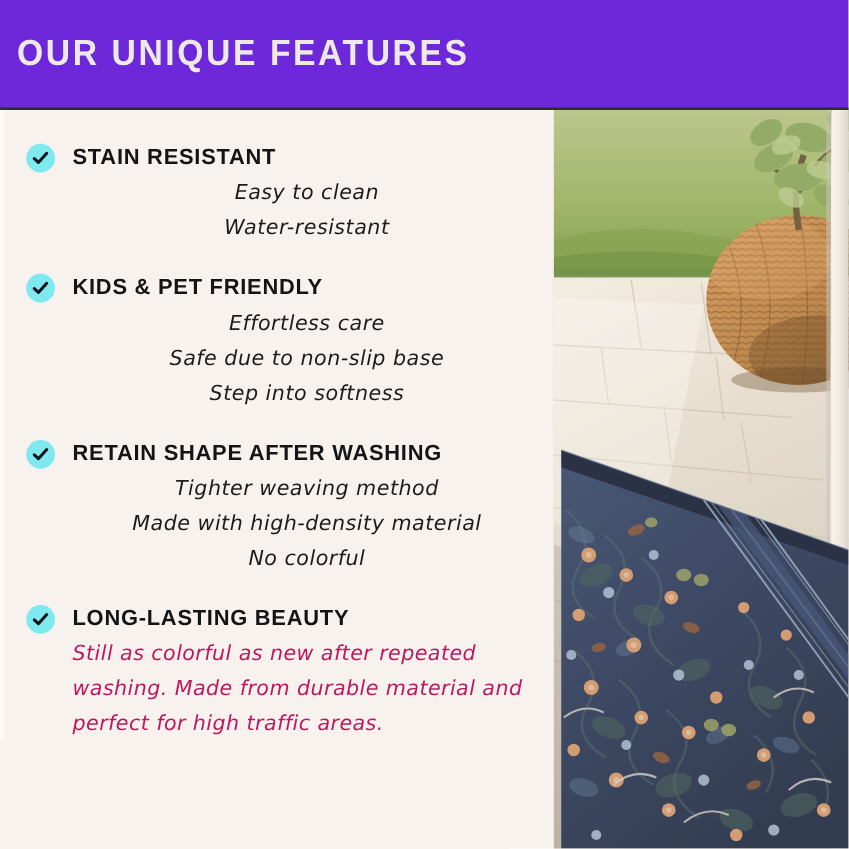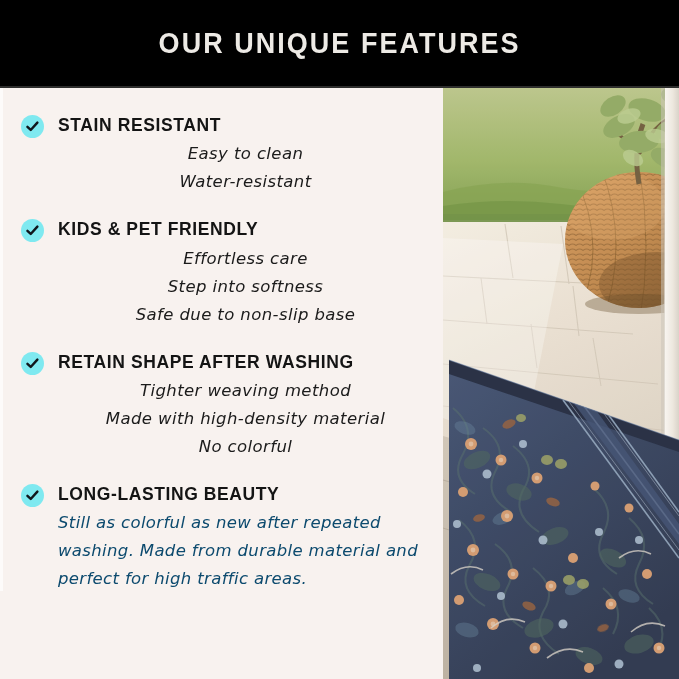--- a/index.html
+++ b/index.html
@@ -18,24 +18,24 @@
     box-sizing: border-box;
   }
 
   
   #header-bar {
     position: absolute;
     left: 0;
     top: 0;
     width: 679px;
     height: 88px;
-    background: #000000;
+    background: #6d28d9;
     display: flex;
     align-items: center;
-    justify-content: center;
+    justify-content: flex-start;
     box-sizing: border-box;
     border-bottom: 2px solid #2e2e2d;
   }
   #header-title {
     color: #EDEAE5;
     font-family: "Liberation Sans Narrow", "Liberation Sans", sans-serif;
     font-size: 29px;
     font-weight: bold;
     letter-spacing: 2.2px;
     text-transform: uppercase;
@@ -99,21 +99,21 @@
     font-style: italic;
     color: #1b1b1b;
     letter-spacing: 0.4px;
     line-height: 1.70;
     font-family: "DejaVu Sans", sans-serif;
     font-stretch: normal;
   }
   .feature-paragraph {
     font-size: 16.5px;
     font-style: italic;
-    color: #0c4a6e;
+    color: #be185d;
     letter-spacing: 0.35px;
     line-height: 1.70;
     font-family: "DejaVu Sans", sans-serif;
     margin: 0;
     max-width: 380px;
   }
 
   
   #photo-panel {
     position: absolute;
@@ -152,22 +152,22 @@
 
     <div class="feature-item">
       <span class="check-icon">
         <svg width="15" height="15" viewBox="0 0 16 16" aria-hidden="true">
           <path d="M2.6 8.4 L6.1 11.7 L13.2 3.9" stroke="#10161c" stroke-width="2.6" fill="none" stroke-linecap="round" stroke-linejoin="round"></path>
         </svg>
       </span>
       <div class="feature-heading">KIDS &amp; PET FRIENDLY</div>
       <ul class="feature-lines">
         <li class="feature-line">Effortless care</li>
+        <li class="feature-line">Safe due to non-slip base</li>
         <li class="feature-line">Step into softness</li>
-        <li class="feature-line">Safe due to non-slip base</li>
       </ul>
     </div>
 
     <div class="feature-item">
       <span class="check-icon">
         <svg width="15" height="15" viewBox="0 0 16 16" aria-hidden="true">
           <path d="M2.6 8.4 L6.1 11.7 L13.2 3.9" stroke="#10161c" stroke-width="2.6" fill="none" stroke-linecap="round" stroke-linejoin="round"></path>
         </svg>
       </span>
       <div class="feature-heading">RETAIN SHAPE AFTER WASHING</div>

